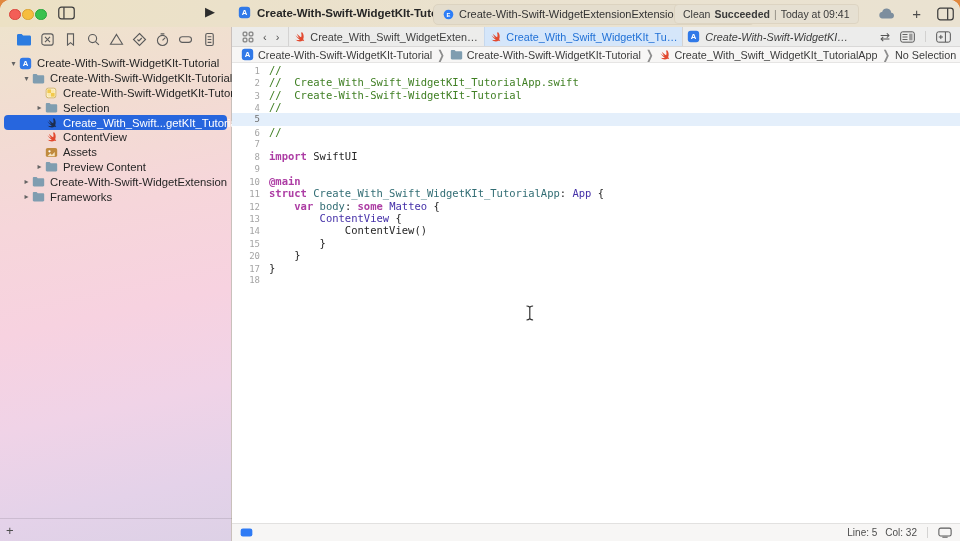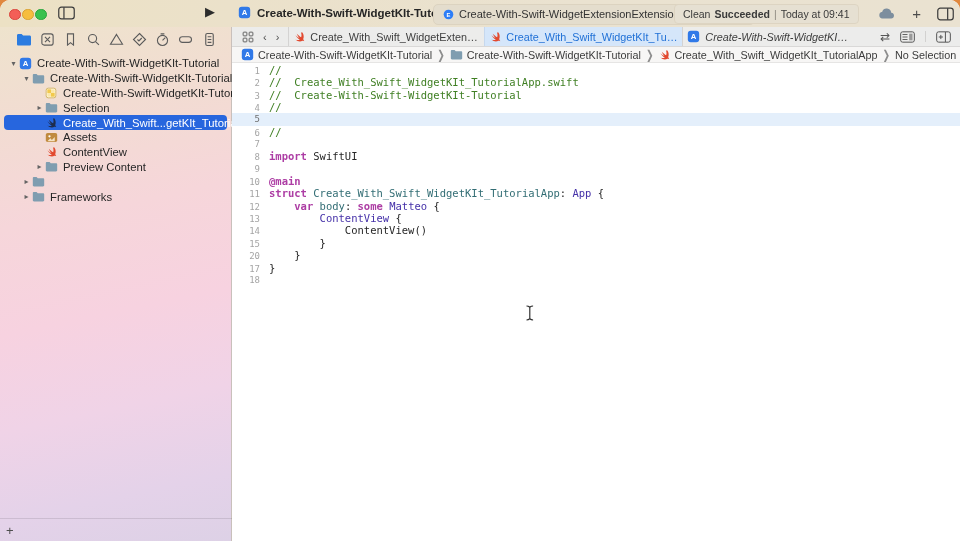--- a/index.html
+++ b/index.html
@@ -247,53 +247,54 @@
           <span class="ticon">
             <svg width="12" height="12" viewBox="0 0 16 16">
               <path d="M12.6 2.1c2 2.9 2.1 6.5.9 8.9 1 .9 1.5 2 1.3 2.6-.9-.6-1.9-.7-2.8-.3-2.6 1.2-6.3.5-8.9-2.1 1.9 1 4.2 1.3 6 .5C6.5 10 4.3 7.7 3.2 5.8c1.8 1.6 3.8 3 5.6 3.9C7.3 8 5.6 5.1 5 3.6c1.9 1.9 4.3 3.8 5.9 4.7.7-1.8.6-4-.3-6.2z" fill="#1d2c4e"></path>
             </svg>
           </span>
           <span>Create_With_Swift...getKIt_TutorialApp</span>
         </div>
         <div class="trow" style="padding-left: 30px;">
           <span class="chev"></span>
           <span class="ticon">
+            <svg width="12" height="12" viewBox="0 0 16 16">
+              <path d="M12.6 2.1c2 2.9 2.1 6.5.9 8.9 1 .9 1.5 2 1.3 2.6-.9-.6-1.9-.7-2.8-.3-2.6 1.2-6.3.5-8.9-2.1 1.9 1 4.2 1.3 6 .5C6.5 10 4.3 7.7 3.2 5.8c1.8 1.6 3.8 3 5.6 3.9C7.3 8 5.6 5.1 5 3.6c1.9 1.9 4.3 3.8 5.9 4.7.7-1.8.6-4-.3-6.2z" fill="#E2492F"></path>
+            </svg>
+          </span>
+          <span>ContentView</span>
+        </div>
+        <div class="trow" style="padding-left: 30px;">
+          <span class="chev"></span>
+          <span class="ticon">
             <svg width="13" height="11" viewBox="0 0 16 13">
               <rect x="1" y="1" width="14" height="11" rx="2.2" fill="#C08A3E"></rect>
               <circle cx="5.5" cy="5" r="1.4" fill="#fff"></circle>
               <path d="M3 11l3.5-3.5 2 2L12 6v5z" fill="#F5E3C2"></path>
             </svg>
           </span>
           <span>Assets</span>
         </div>
         <div class="trow" style="padding-left: 30px;">
-          <span class="chev"></span>
-          <span class="ticon">
-            <svg width="12" height="12" viewBox="0 0 16 16">
-              <path d="M12.6 2.1c2 2.9 2.1 6.5.9 8.9 1 .9 1.5 2 1.3 2.6-.9-.6-1.9-.7-2.8-.3-2.6 1.2-6.3.5-8.9-2.1 1.9 1 4.2 1.3 6 .5C6.5 10 4.3 7.7 3.2 5.8c1.8 1.6 3.8 3 5.6 3.9C7.3 8 5.6 5.1 5 3.6c1.9 1.9 4.3 3.8 5.9 4.7.7-1.8.6-4-.3-6.2z" fill="#E2492F"></path>
-            </svg>
-          </span>
-          <span>ContentView</span>
-        </div>
-        <div class="trow" style="padding-left: 30px;">
           <span class="chev">▸</span>
           <span class="ticon">
             <svg width="13" height="11" viewBox="0 0 16 13">
               <path d="M1 2.4C1 1.6 1.6 1 2.4 1h3.2l1.5 1.6h6.5c.8 0 1.4.6 1.4 1.4v7.2c0 .8-.6 1.4-1.4 1.4H2.4C1.6 12.6 1 12 1 11.2z" fill="#7f9db0"></path>
             </svg>
           </span>
           <span>Preview Content</span>
         </div>
         <div class="trow" style="padding-left: 17px;">
           <span class="chev">▸</span>
           <span class="ticon">
             <svg width="13" height="11" viewBox="0 0 16 13">
               <path d="M1 2.4C1 1.6 1.6 1 2.4 1h3.2l1.5 1.6h6.5c.8 0 1.4.6 1.4 1.4v7.2c0 .8-.6 1.4-1.4 1.4H2.4C1.6 12.6 1 12 1 11.2z" fill="#7f9db0"></path>
             </svg>
           </span>
+          <span>Create-With-Swift-WidgetExtension</span>
         </div>
         <div class="trow" style="padding-left: 17px;">
           <span class="chev">▸</span>
           <span class="ticon">
             <svg width="13" height="11" viewBox="0 0 16 13">
               <path d="M1 2.4C1 1.6 1.6 1 2.4 1h3.2l1.5 1.6h6.5c.8 0 1.4.6 1.4 1.4v7.2c0 .8-.6 1.4-1.4 1.4H2.4C1.6 12.6 1 12 1 11.2z" fill="#7f9db0"></path>
             </svg>
           </span>
           <span>Frameworks</span>
         </div>
@@ -467,20 +468,38 @@
         <div class="crow">
           <span class="ln">17</span>
           <span class="ct"><span class="x">}</span></span>
         </div>
         <div class="crow">
           <span class="ln">18</span>
           <span class="ct"></span>
         </div>
       </div>
 
+    <div class="ebar">
+      <span>
+        <svg width="13" height="9" viewBox="0 0 14 10">
+            <rect x="0.5" y="0.5" width="13" height="9" rx="2.5" fill="#2f7bf5"></rect>
+          </svg>
+      </span>
+      <div class="linecol">
+        <span>Line: 5</span>
+        <span>Col: 32</span>
+        <span class="ebar-div"></span>
+        <span>
+          <svg width="14" height="11" viewBox="0 0 16 12">
+              <rect x="1" y="1" width="14" height="9" rx="2" fill="none" stroke="#5a5a5a" stroke-width="1.2"></rect>
+              <line x1="5" y1="11.4" x2="11" y2="11.4" stroke="#5a5a5a" stroke-width="1.1"></line>
+            </svg>
+        </span>
+      </div>
+    </div>
   </div>
 
   <span class="cursor">
     <svg width="10" height="16" viewBox="0 0 10 16">
         <path d="M1.5 1c1.4 0 2.4.4 3.3 1.2C5.7 1.4 6.7 1 8.1 1M1.5 15c1.4 0 2.4-.4 3.3-1.2.9.8 1.9 1.2 3.3 1.2M4.8 2.1v11.8" stroke="#2b2b2b" stroke-width="1.15" fill="none"></path>
       </svg>
   </span>
 </div>
 
 </body></html>

